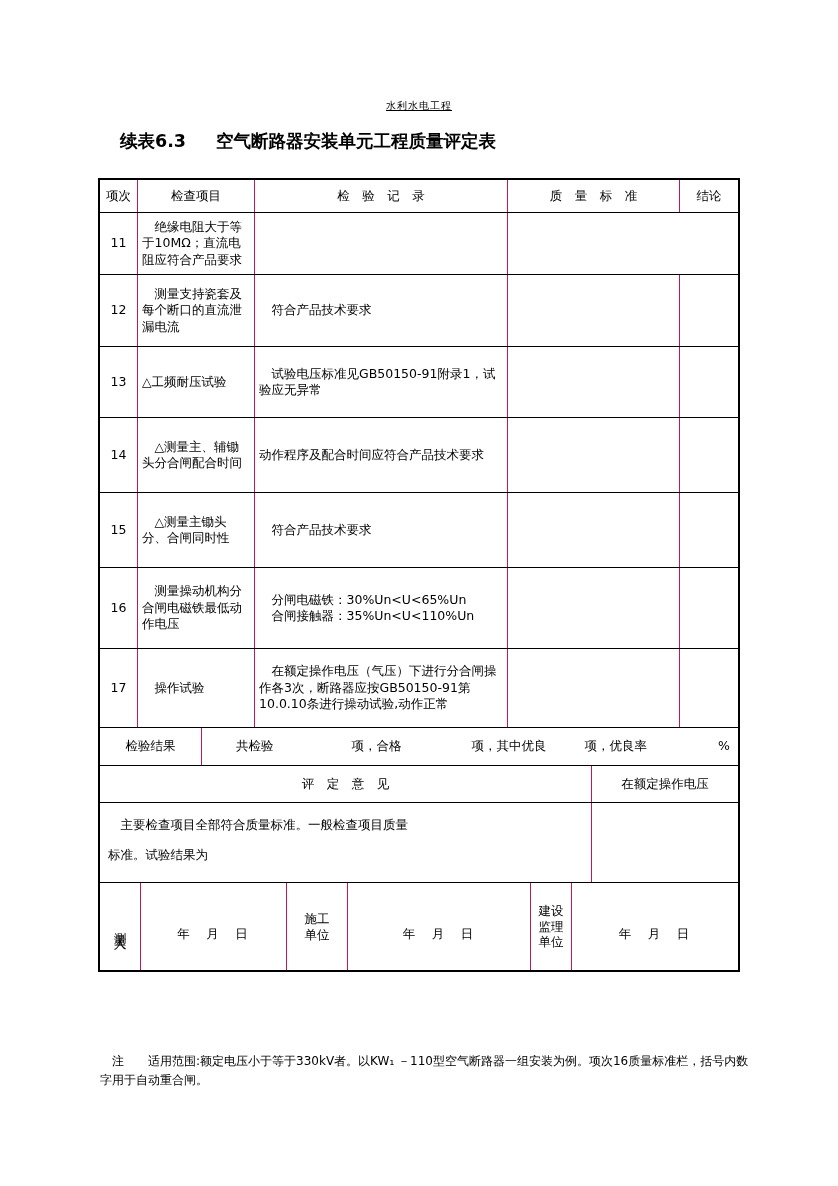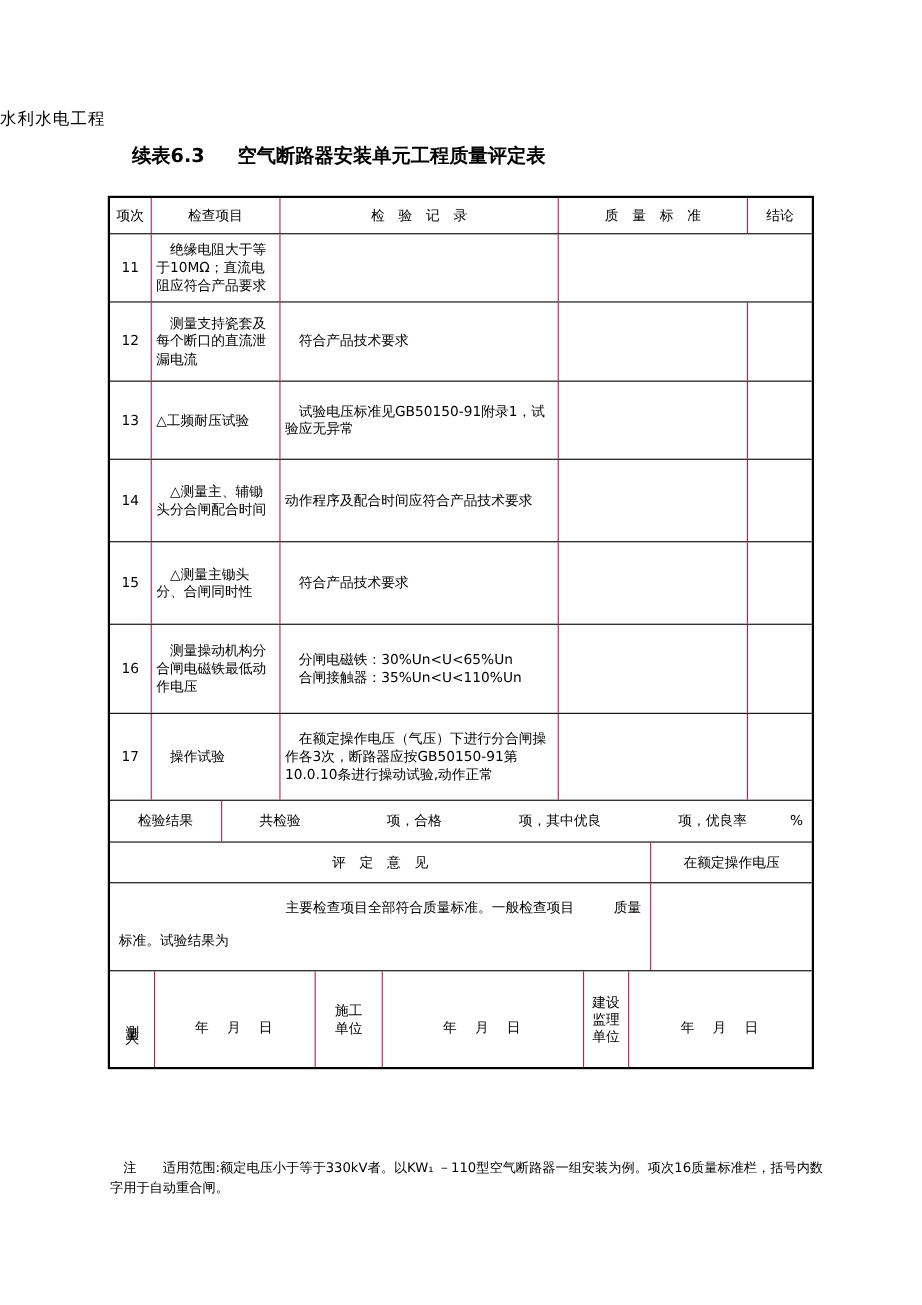--- a/index.html
+++ b/index.html
@@ -1,20 +1,20 @@
 <!DOCTYPE html>
 <html><head>
 <meta charset="utf-8">
 <style>
   html,body { margin:0; padding:0; background:#fff; }
   body { width:838px; height:1186px; font-family:"DejaVu Sans",sans-serif; color:#000; }
   .page { position:relative; width:838px; height:1186px; background:#fff; overflow:hidden; }
 
-  .doc-header { position:absolute; top:99px; left:0; width:100%; 
-                font-size:15px; letter-spacing:1px; }
+  .doc-header { position:absolute; top:99px; left:0; width:100%; text-align:center;
+                font-size:10px; letter-spacing:1px;text-decoration:underline; }
   .doc-title  { position:absolute; top:129px; left:120px; font-size:17.5px; font-weight:bold; }
   .doc-title .cap-label { margin-right:30px; }
 
   .tbl { position:absolute; top:178px; left:98px; width:642px; box-sizing:border-box;
          border:2px solid #000; font-size:12.5px; line-height:1.32; }
   .trow { display:grid; box-sizing:border-box; border-bottom:1px solid #000; }
   .trow.last { border-bottom:none; }
   .cell { box-sizing:border-box; border-right:1px solid #be185d; display:flex;
           align-items:center; overflow:hidden; }
   .cell.endc { border-right:none; }
@@ -22,25 +22,25 @@
   .txt { padding:2px 4px; white-space:pre-wrap; }
   .grid-main { grid-template-columns:38px 117px 253px 172px 1fr; }
   .grid-result { grid-template-columns:102px 1fr; }
   .grid-opinion { grid-template-columns:492px 1fr; }
   .grid-sign { grid-template-columns:41px 146px 61px 183px 41px 1fr; }
 
   .result-line { display:flex; align-items:center; width:100%; padding:0 4px; box-sizing:border-box; }
   .result-line .s1 { margin-left:30px; }
   .result-line .s2 { margin-left:78px; }
   .result-line .s3 { margin-left:70px; }
-  .result-line .s4 { margin-left:70px; }
+  .result-line .s4 { margin-left:38px; }
   .result-line .s5 { margin-left:auto; margin-right:4px; }
 
   .opinion-body { display:block; width:100%; padding:14px 8px 0 8px; box-sizing:border-box; }
-  .op-line1 { display:flex; justify-content:flex-end; white-space:pre-wrap;gap:36px; }
+  .op-line1 { display:flex; justify-content:flex-start; white-space:pre-wrap; }
   .op-line2 { margin-top:13px; white-space:pre-wrap; }
 
   .v-text { writing-mode:vertical-lr; text-orientation:upright; letter-spacing:3px; }
   .stack { display:block; width:27px; text-align:center; word-break:break-all; line-height:1.25; }
   .date-cell { align-items:flex-end; justify-content:center; padding-bottom:28px; letter-spacing:2px; }
 
   .note { position:absolute; top:1052px; left:100px; width:656px; font-size:12px;
           line-height:1.55; white-space:pre-wrap; }
 </style>
 </head>

